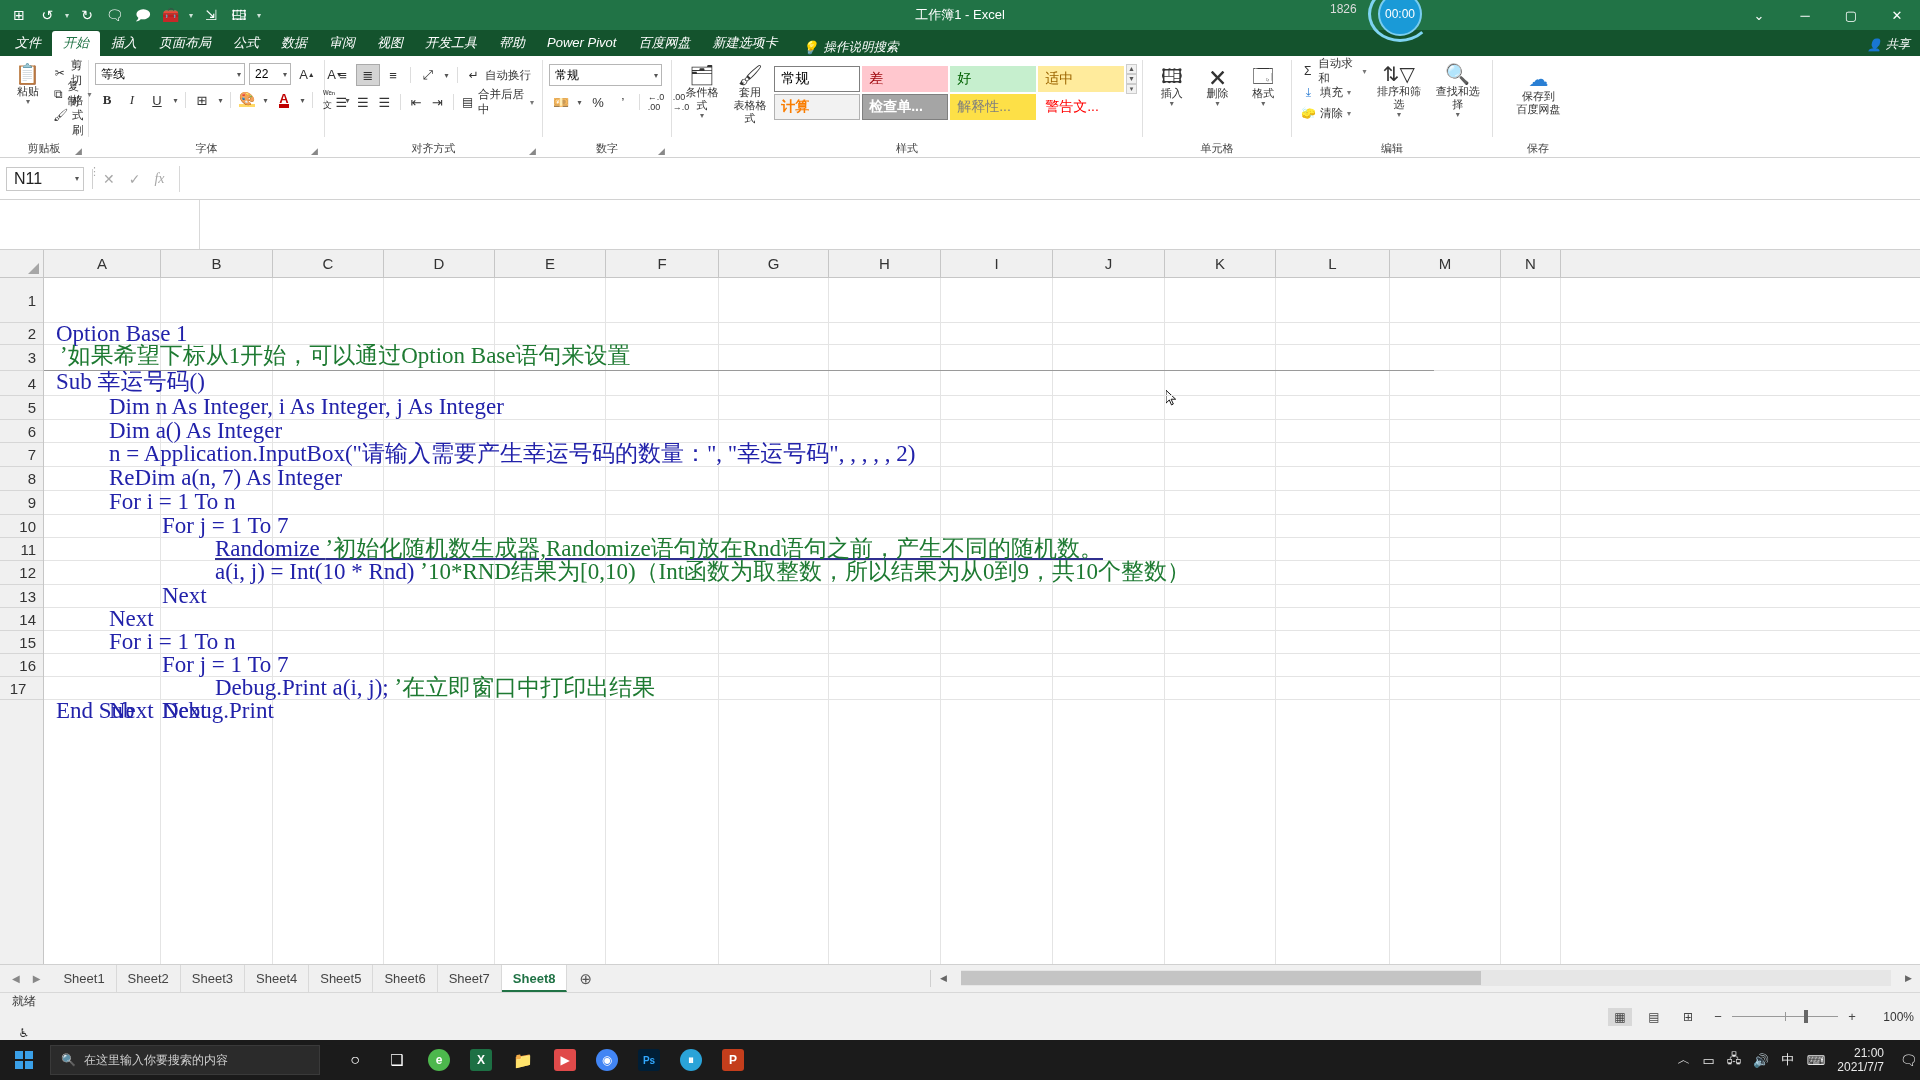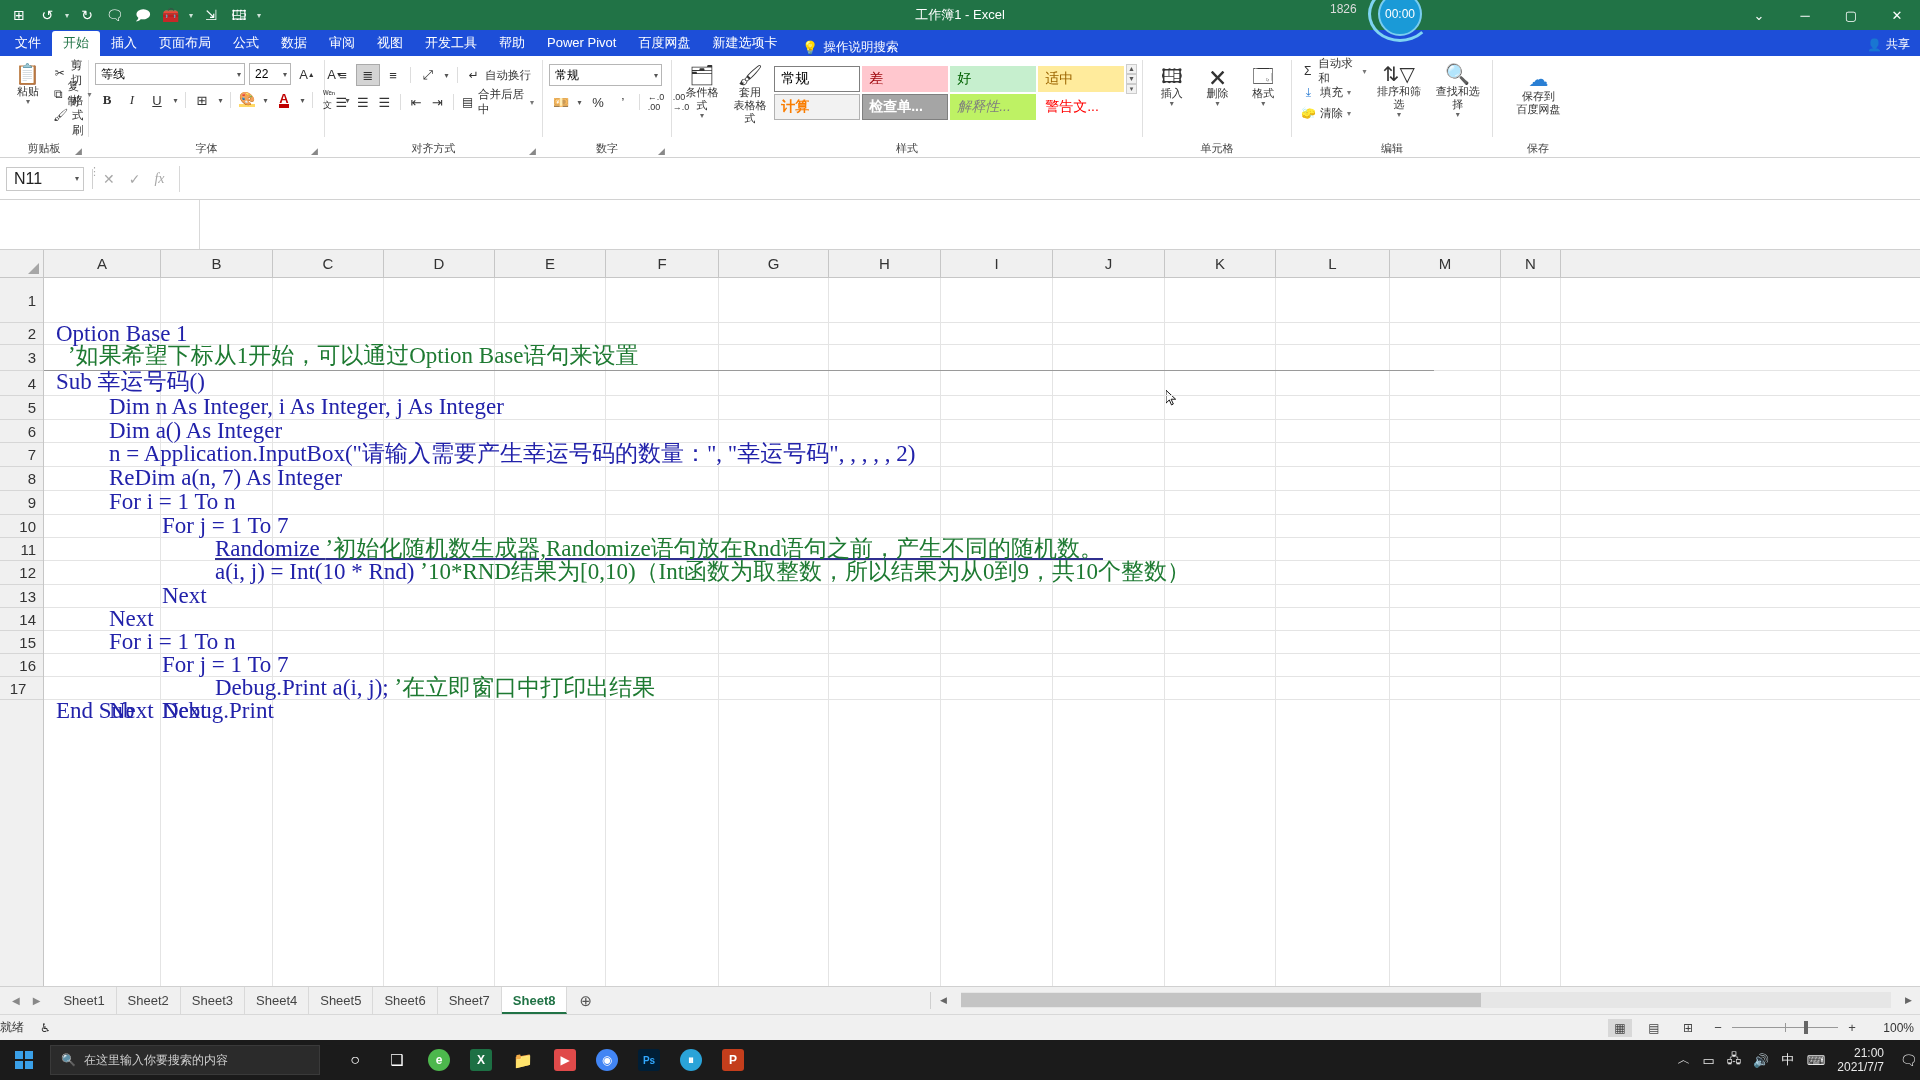--- a/index.html
+++ b/index.html
@@ -37,22 +37,22 @@
     font-size:12px; border:2px solid #79cdf0; z-index:30;
   }
   .timer-ring {
     position:absolute; left:1368px; top:-14px; width:64px; height:56px; border-radius:50%;
     border:3px solid #7fd4f2; border-right-color:transparent; z-index:29;
   }
   .timer-num { position:absolute; left:1330px; top:2px; color:#dcdcdc; font-size:12px; z-index:28; }
 
   
   .tabstrip {
-    height:26px; background:#1d4ed8; display:flex; align-items:flex-end; flex:0 0 26px;
-    padding-left:4px; position:relative;
+    height:26px; background:#14532d; display:flex; align-items:flex-end; flex:0 0 26px;
+    padding-left:4px; position:relative;font-style:italic;
   }
   .tab {
     padding:3px 11px 4px 11px; color:#ffffff; font-size:13px; line-height:18px;
     border-radius:3px 3px 0 0; white-space:nowrap;
   }
   .tab.active { background:#ffffff; color:#217346; font-weight:normal; }
   .tab-search { display:flex; align-items:center; gap:5px; color:#ffffff; padding-left:14px; font-size:12.5px; }
   .bulb { font-size:13px; }
   .share { position:absolute; right:10px; bottom:3px; color:#fff; font-size:12px; display:flex; gap:4px; align-items:center; }
 
@@ -173,21 +173,21 @@
   .hscroll-track { flex:1; height:16px; background:#e6e6e6; position:relative; margin:0 14px; }
   .hscroll-thumb { position:absolute; left:0; top:1px; height:14px; width:520px; background:#c4c4c4; }
   .hs-arrow { color:#666; font-size:9px; }
   .sb-divider { position:absolute; left:930px; top:5px; bottom:5px; width:1px; background:#cfcfcf; }
 
   
   .statusbar {
     flex:0 0 26px; background:#f0f0f0; border-top:1px solid #d8d8d8;
     display:flex; align-items:center; font-size:12px; color:#333; position:relative;
   }
-  .sb-left { display:flex; align-items:center; gap:16px; padding-left:0; }
+  .sb-left { display:flex; align-items:center; gap:16px; padding-left:12px;flex-direction:column; }
   .sb-right { position:absolute; right:6px; display:flex; align-items:center; gap:10px; }
   .viewbtn { width:24px; height:18px; display:flex; align-items:center; justify-content:center; font-size:12px; color:#444; }
   .viewbtn.on { background:#d8d8d8; }
   .zoomslider { display:flex; align-items:center; gap:0; width:150px; }
   .zs-minus, .zs-plus { width:16px; text-align:center; color:#444; font-size:13px; }
   .zs-track { flex:1; height:1px; background:#999; position:relative; margin:0 6px; }
   .zs-handle { position:absolute; left:72px; top:-6px; width:4px; height:13px; background:#666; }
   .zs-mid { position:absolute; left:50%; top:-4px; width:1px; height:9px; background:#999; }
   .zoomval { width:44px; text-align:right; font-size:12px; }
 
@@ -431,21 +431,21 @@
         <div class="gallery">
           <div class="grow">
             <div class="gcell" id="g0" style="background: rgb(255, 255, 255); color: rgb(0, 0, 0); border-color: rgb(127, 127, 127);">常规</div>
             <div class="gcell" id="g1" style="background: rgb(255, 199, 206); color: rgb(156, 0, 6); border-color: transparent;">差</div>
             <div class="gcell" id="g2" style="background: rgb(198, 239, 206); color: rgb(0, 97, 0); border-color: transparent;">好</div>
             <div class="gcell" id="g3" style="background: rgb(255, 235, 156); color: rgb(156, 101, 0); border-color: transparent;">适中</div>
           </div>
           <div class="grow">
             <div class="gcell" id="g4" style="background: rgb(242, 242, 242); color: rgb(250, 125, 0); border-color: rgb(178, 178, 178); font-weight: bold;">计算</div>
             <div class="gcell" id="g5" style="background: rgb(165, 165, 165); color: rgb(255, 255, 255); border-color: rgb(127, 127, 127); font-weight: bold;">检查单...</div>
-            <div class="gcell" id="g6" style="background: #bef264; color: rgb(127, 127, 127); border-color: transparent; font-style: italic; text-align: center;">解释性...</div>
+            <div class="gcell" id="g6" style="background: #fde047; color: rgb(127, 127, 127); border-color: transparent;  text-align: center;">解释性...</div>
             <div class="gcell" id="g7" style="background: rgb(255, 255, 255); color: rgb(255, 0, 0); border-color: transparent;">警告文...</div>
           </div>
         </div>
         <div class="gscroll">
           <div>▲</div>
           <div>▼</div>
           <div>▾</div>
         </div>
       </div>
       <div class="rgroup-label">
@@ -614,21 +614,21 @@
           <div class="vline" style="left: 674px;"></div>
           <div class="vline" style="left: 784px;"></div>
           <div class="vline" style="left: 896px;"></div>
           <div class="vline" style="left: 1008px;"></div>
           <div class="vline" style="left: 1120px;"></div>
           <div class="vline" style="left: 1231px;"></div>
           <div class="vline" style="left: 1345px;"></div>
           <div class="vline" style="left: 1456px;"></div>
           <div class="vline" style="left: 1516px;"></div>
           <div class="celltext code" style="left: 12px; top: 44px; line-height: 24px;"><span class="code-kw">Option Base 1</span></div>
-          <div class="celltext code" style="left: 24px; top: 66px; line-height: 24px;"><span class="comment">ʼ如果希望下标从1开始，可以通过Option Base语句来设置</span></div>
+          <div class="celltext code" style="left: 16px; top: 66px; line-height: 24px;"><span class="comment">ʼ如果希望下标从1开始，可以通过Option Base语句来设置</span></div>
           <div class="celltext code" style="left: 12px; top: 92px; line-height: 24px;"><span class="code-kw">Sub 幸运号码()</span></div>
           <div class="celltext code" style="left: 65px; top: 117px; line-height: 24px;"><span class="code-kw">Dim n As Integer, i As Integer, j As Integer</span></div>
           <div class="celltext code" style="left: 65px; top: 141px; line-height: 24px;"><span class="code-kw">Dim a() As Integer</span></div>
           <div class="celltext code" style="left: 65px; top: 164px; line-height: 24px;"><span class="code-kw">n = Application.InputBox("请输入需要产生幸运号码的数量：", "幸运号码", , , , , 2)</span></div>
           <div class="celltext code" style="left: 65px; top: 188px; line-height: 24px;"><span class="code-kw">ReDim a(n, 7) As Integer</span></div>
           <div class="celltext code" style="left: 65px; top: 212px; line-height: 24px;"><span class="code-kw">For i = 1 To n</span></div>
           <div class="celltext code" style="left: 118px; top: 236px; line-height: 24px;"><span class="code-kw">For j = 1 To 7</span></div>
           <div class="celltext code" style="left: 171px; top: 259px; line-height: 24px; text-decoration: underline;"><span class="code-kw">Randomize </span><span class="comment">ʼ初始化随机数生成器,Randomize语句放在Rnd语句之前，产生不同的随机数。</span></div>
           <div class="celltext code" style="left: 171px; top: 282px; line-height: 24px;"><span class="code-kw">a(i, j) = Int(10 * Rnd) </span><span class="comment">ʼ10*RND结果为[0,10)（Int函数为取整数，所以结果为从0到9，共10个整数）</span></div>
           <div class="celltext code" style="left: 118px; top: 306px; line-height: 24px;"><span class="code-kw">Next</span></div>

